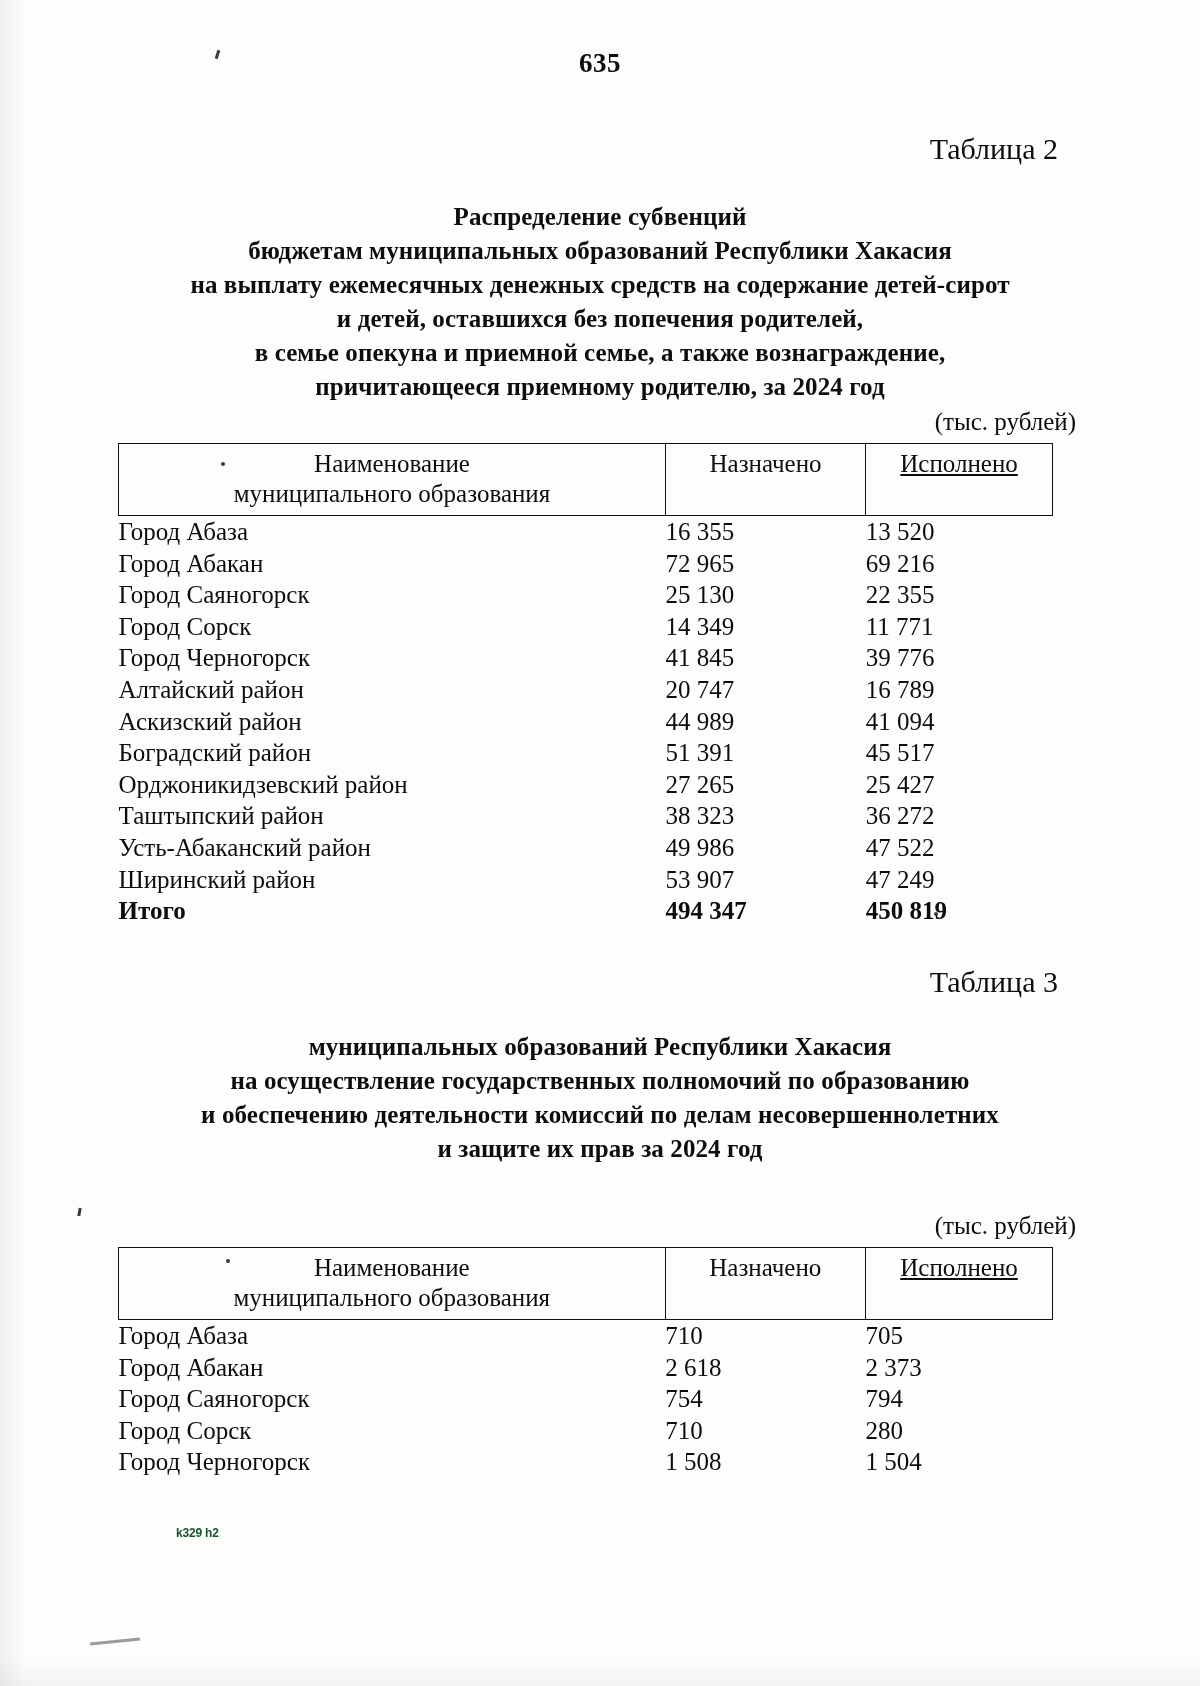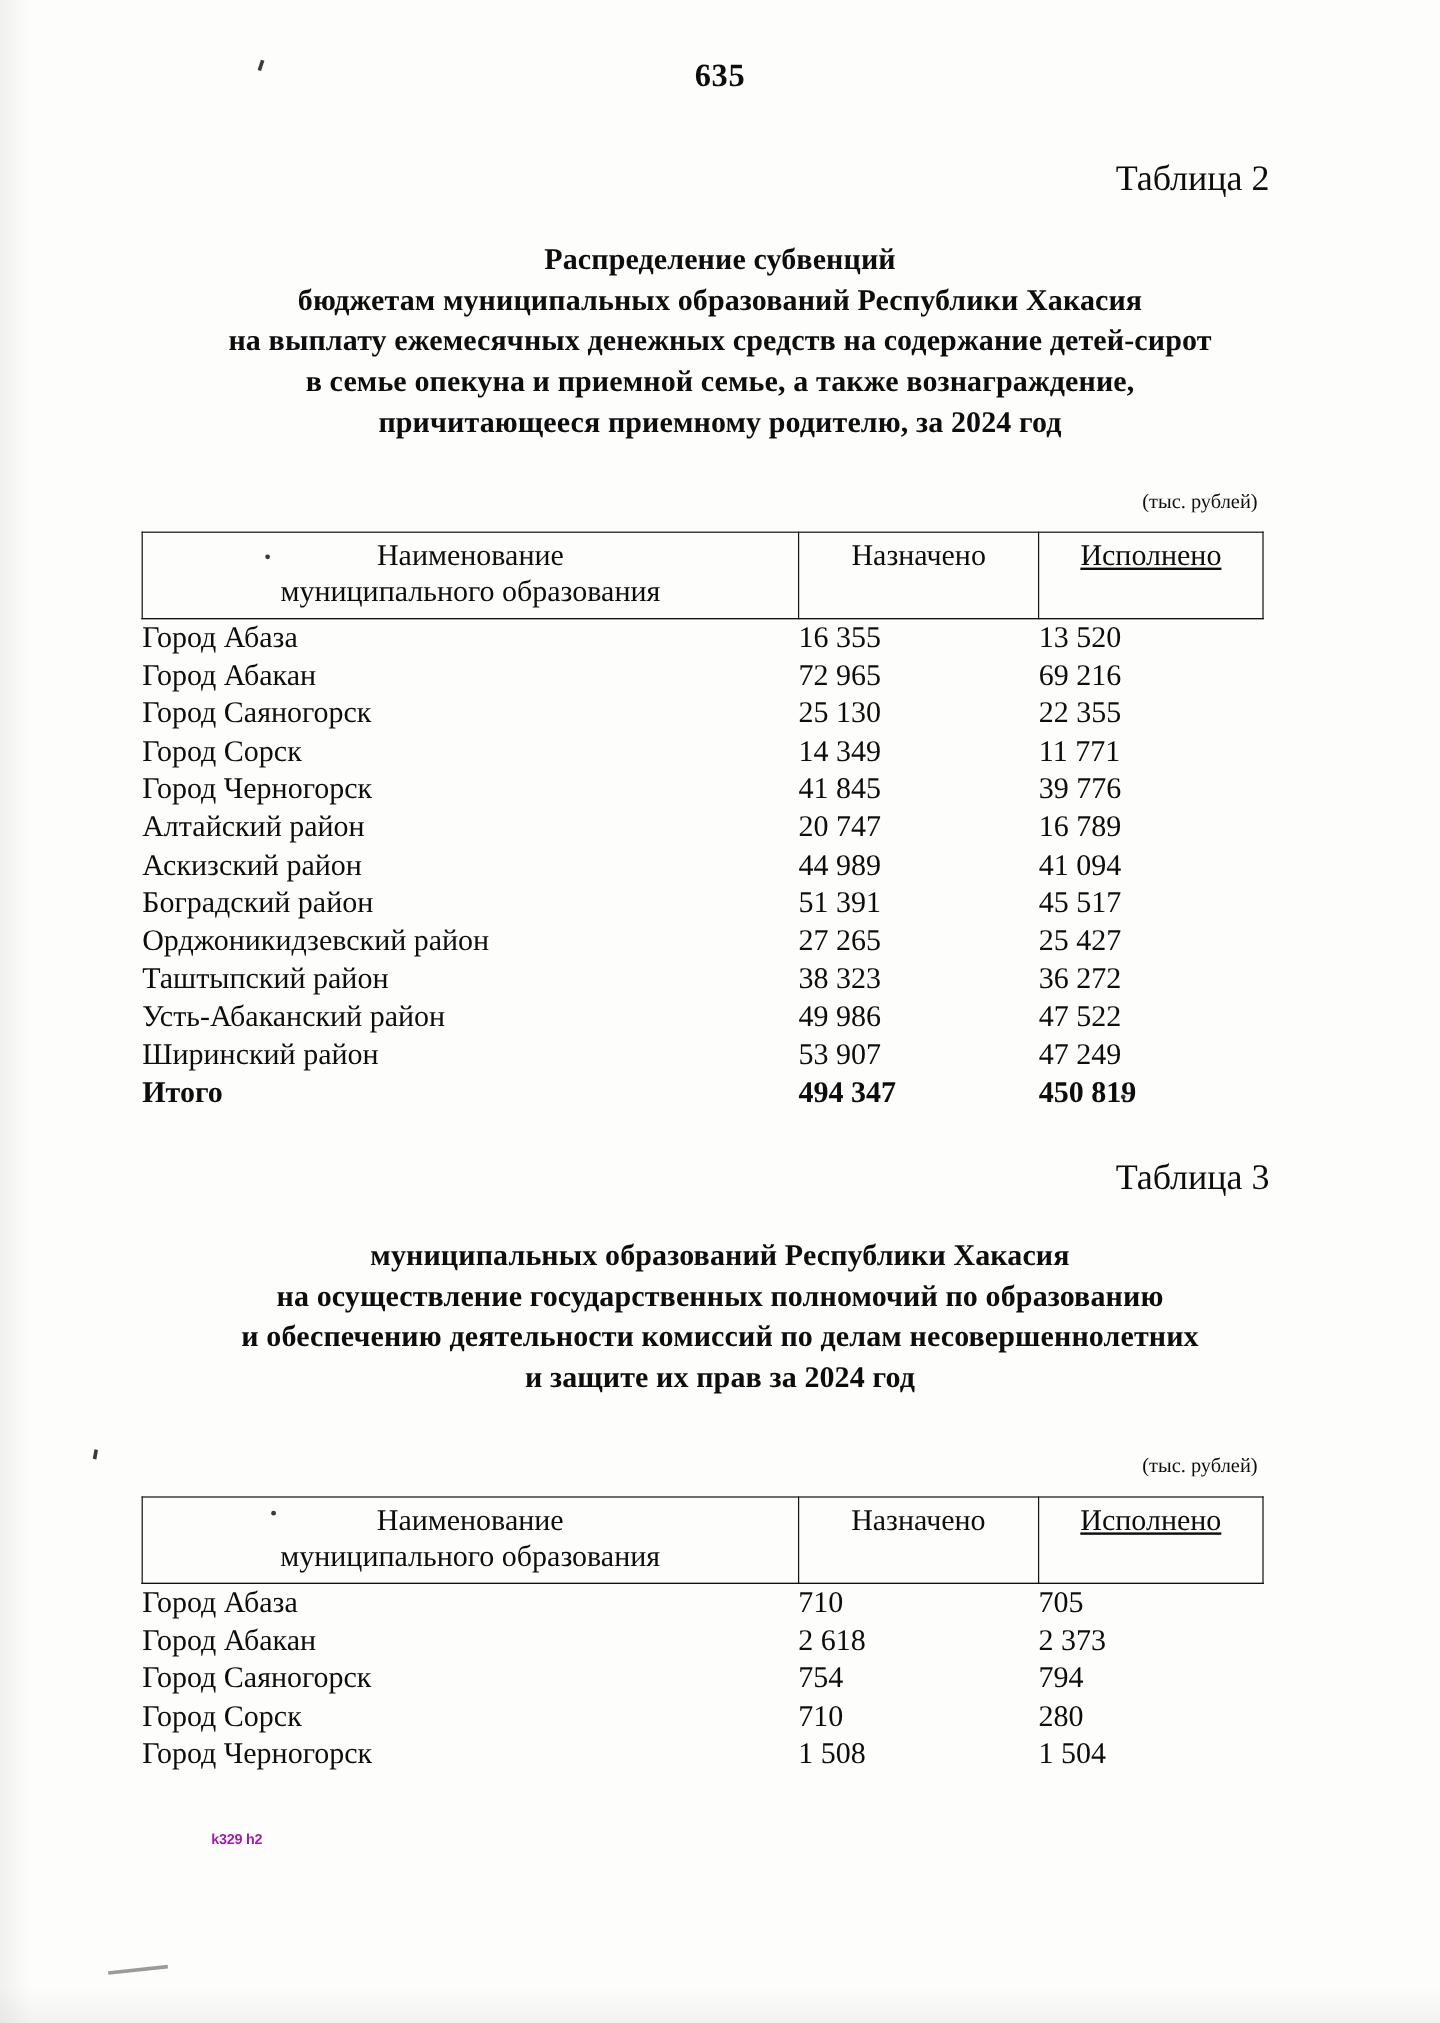--- a/index.html
+++ b/index.html
@@ -67,22 +67,22 @@
     text-align: center;
     font-weight: 700;
     font-size: 25px;
     line-height: 34px;
     letter-spacing: 0.1px;
   }
   .doc-title div { white-space: nowrap; }
 
   .units {
     position: absolute;
-    right: 152px;
-    font-size: 17px;
+    right: 124px;
+    font-size: 25px;
   }
 
   
   .tbl {
     position: absolute;
     left: 118px;
     width: 935px;
     border-collapse: collapse;
     font-size: 25px;
   }
@@ -115,21 +115,21 @@
   .total-row td { font-weight: 700; }
 
   .footer-mark {
     position: absolute;
     left: 176px;
     top: 1526px;
     font-size: 12px;
     font-family: "Liberation Sans", sans-serif;
     font-weight: 700;
     letter-spacing: -0.2px;
-    color: #a21caf;
+    color: #14532d;
   }
 </style>
 </head>
 <body>
 
 <div class="page">
 
   <div class="scan-edge-left"></div>
   <div class="scan-edge-bottom"></div>
 
@@ -141,20 +141,21 @@
   <div class="speck" style="left:78px;top:1208px;width:3px;height:8px;transform:rotate(10deg);"></div>
   <div class="speck" style="left:934px;top:912px;width:4px;height:4px;border-radius:50%;"></div>
   <div class="speck" style="left:90px;top:1640px;width:50px;height:3px;transform:rotate(-6deg);opacity:.5;"></div>
 
   <div class="table-label" style="top:132px;">Таблица 2</div>
 
   <div class="doc-title" style="top:200px;">
     <div>Распределение субвенций</div>
     <div>бюджетам муниципальных образований Республики Хакасия</div>
     <div>на выплату ежемесячных денежных средств на содержание детей-сирот</div>
+    <div>и детей, оставшихся без попечения родителей,</div>
     <div>в семье опекуна и приемной семье, а также вознаграждение,</div>
     <div>причитающееся приемному родителю, за 2024 год</div>
   </div>
 
   <div class="units" style="top:408px;">(тыс. рублей)</div>
 
   <table class="tbl" style="top:443px;">
     <thead>
       <tr class="hdr-row">
         <th class="hdr-name">

